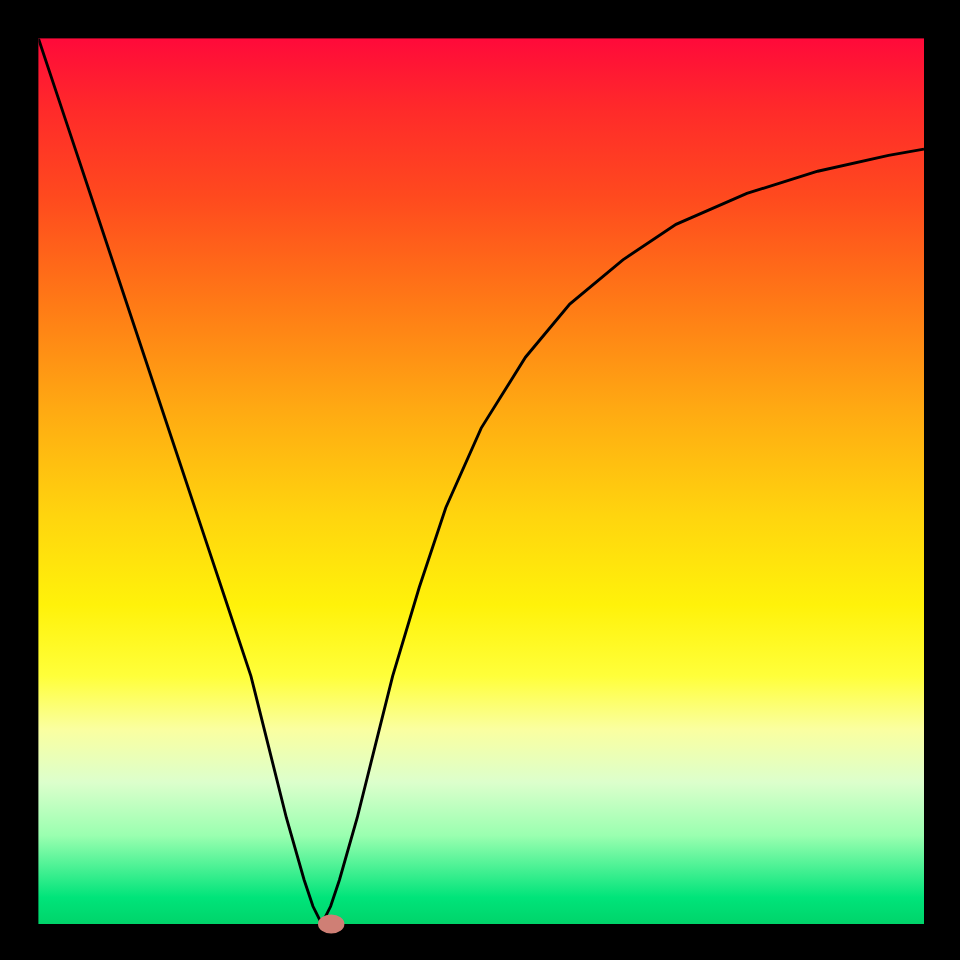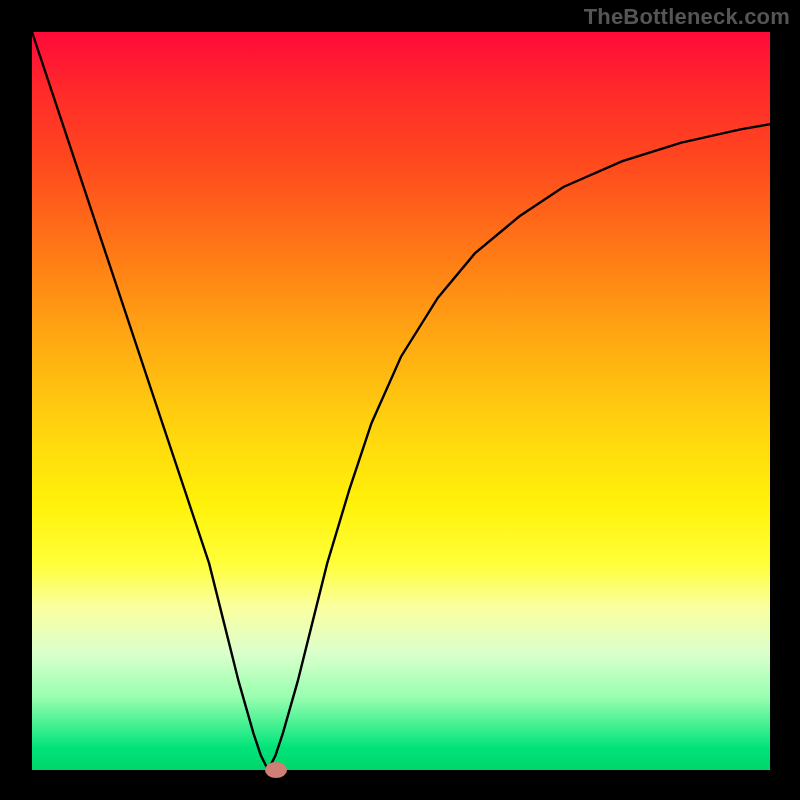--- a/index.html
+++ b/index.html
@@ -65,21 +65,20 @@
     background: #cf7f75;
     transform: translate(-50%, -50%);
     z-index: 10;
   }
 </style>
 </head>
 <body>
 
 <div class="frame">
 
-  <div class="watermark">TheBottleneck.com</div>
 
   <div class="plot-area">
     <svg class="plot-svg" viewBox="0 0 738 738" preserveAspectRatio="none">
       <path id="curve-path" d="M0.00,0.00 L22.14,66.42 L44.28,132.84 L66.42,199.26 L88.56,265.68 L110.70,332.10 L132.84,398.52 L154.98,464.94 L177.12,531.36 L191.88,590.40 L206.64,649.44 L221.40,701.10 L228.78,723.24 L236.16,738.00 L243.54,723.24 L250.92,701.10 L265.68,649.44 L280.44,590.40 L295.20,531.36 L317.34,457.56 L339.48,391.14 L369.00,324.72 L405.90,265.68 L442.80,221.40 L487.08,184.50 L531.36,154.98 L590.40,129.15 L649.44,110.70 L708.48,97.42 L738.00,92.25" fill="none" stroke="#000" stroke-width="2.4"></path>
     </svg>
     <div id="marker-dot" class="dot" style="left: 243.54px; top: 738px; background: rgb(207, 127, 117);"></div>
   </div>
 
 </div>
 

